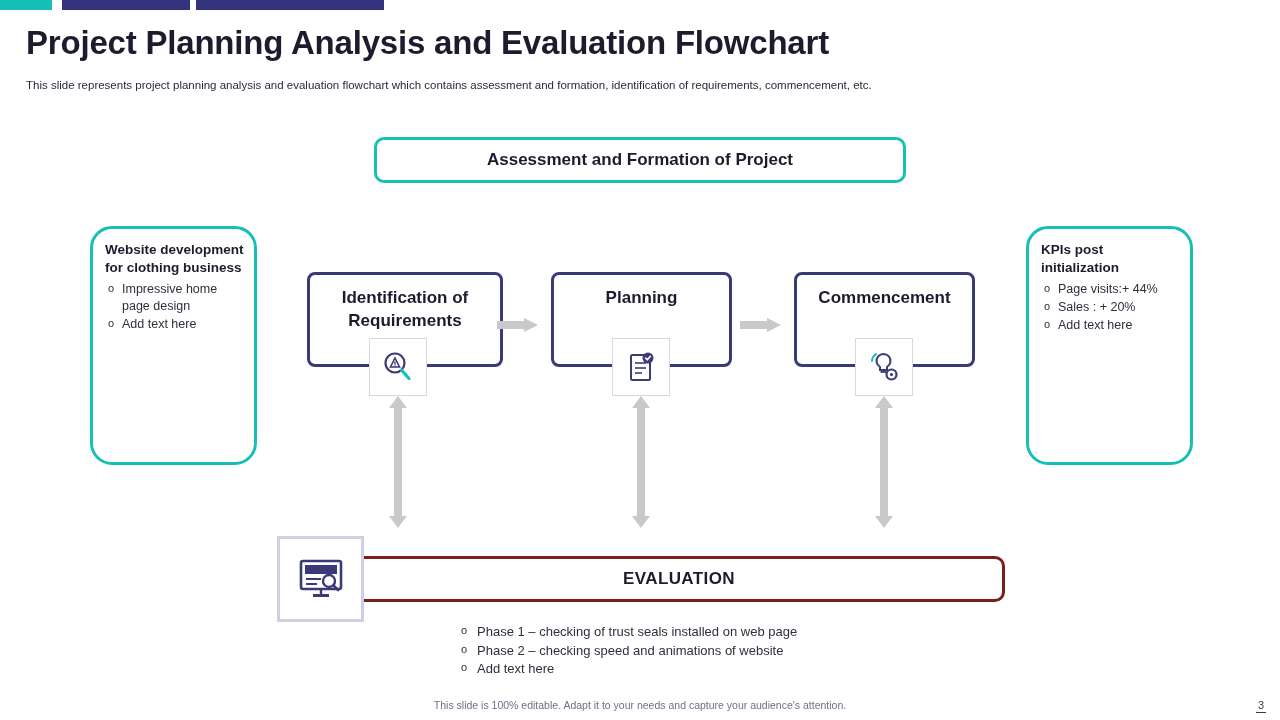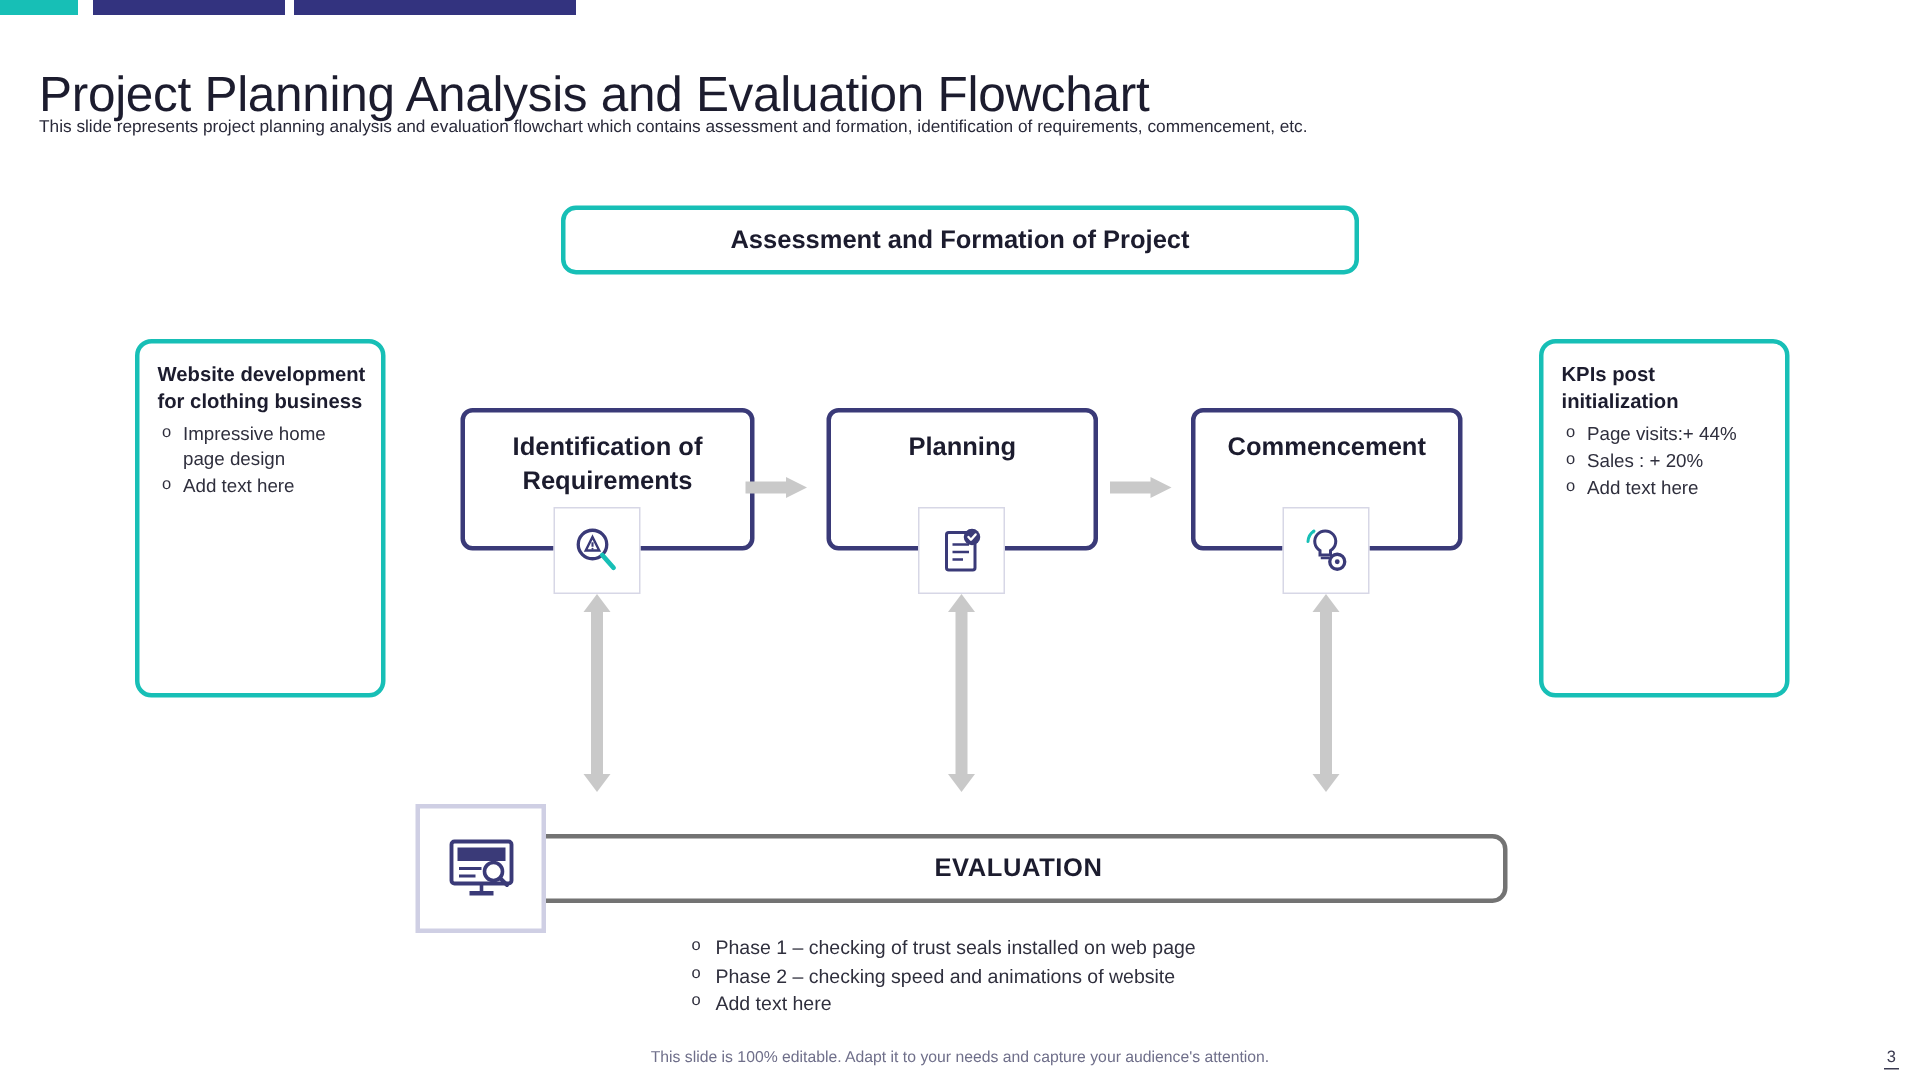--- a/index.html
+++ b/index.html
@@ -30,24 +30,23 @@
   .topbar.a { left: 0;   width: 52px;  background: #17bfb6; }
   .topbar.b { left: 62px; width: 128px; background: #33337f; }
   .topbar.c { left: 196px; width: 188px; background: #33337f; }
 
   
   .page-title {
     position: absolute;
     top: 24px;
     left: 26px;
     font-size: 33px;
-    font-weight: normal;
+    font-weight: bold;
     color: #1c1c2e;
     letter-spacing: -0.2px;
-    margin-top: 20px;
   }
   .page-subtitle {
     position: absolute;
     top: 79px;
     left: 26px;
     font-size: 11.5px;
     color: #2a2a3a;
     width: 1100px;
   }
 
@@ -69,21 +68,21 @@
   .banner span {
     font-size: 17px;
     font-weight: bold;
     color: #1c1c2e;
   }
 
   
   .side-panel {
     position: absolute;
     border: 3px solid #17bfb6;
-    border-radius: 11px;
+    border-radius: 22px;
     background: #ffffff;
     box-sizing: border-box;
   }
   .side-panel.left {
     left: 90px;
     top: 226px;
     width: 167px;
     height: 239px;
     padding: 12px 10px 0 12px;
   }
@@ -219,21 +218,21 @@
   .v-2 { left: 632px; }
   .v-3 { left: 875px; }
 
   
   .eval-bar {
     position: absolute;
     left: 293px;
     top: 556px;
     width: 712px;
     height: 46px;
-    border: 3px solid #737373;
+    border: 3px solid #7f1d1d;
     border-radius: 10px;
     background: #ffffff;
     box-sizing: border-box;
     display: flex;
     align-items: center;
     justify-content: center;
   }
   .eval-bar span {
     font-size: 17px;
     font-weight: bold;

